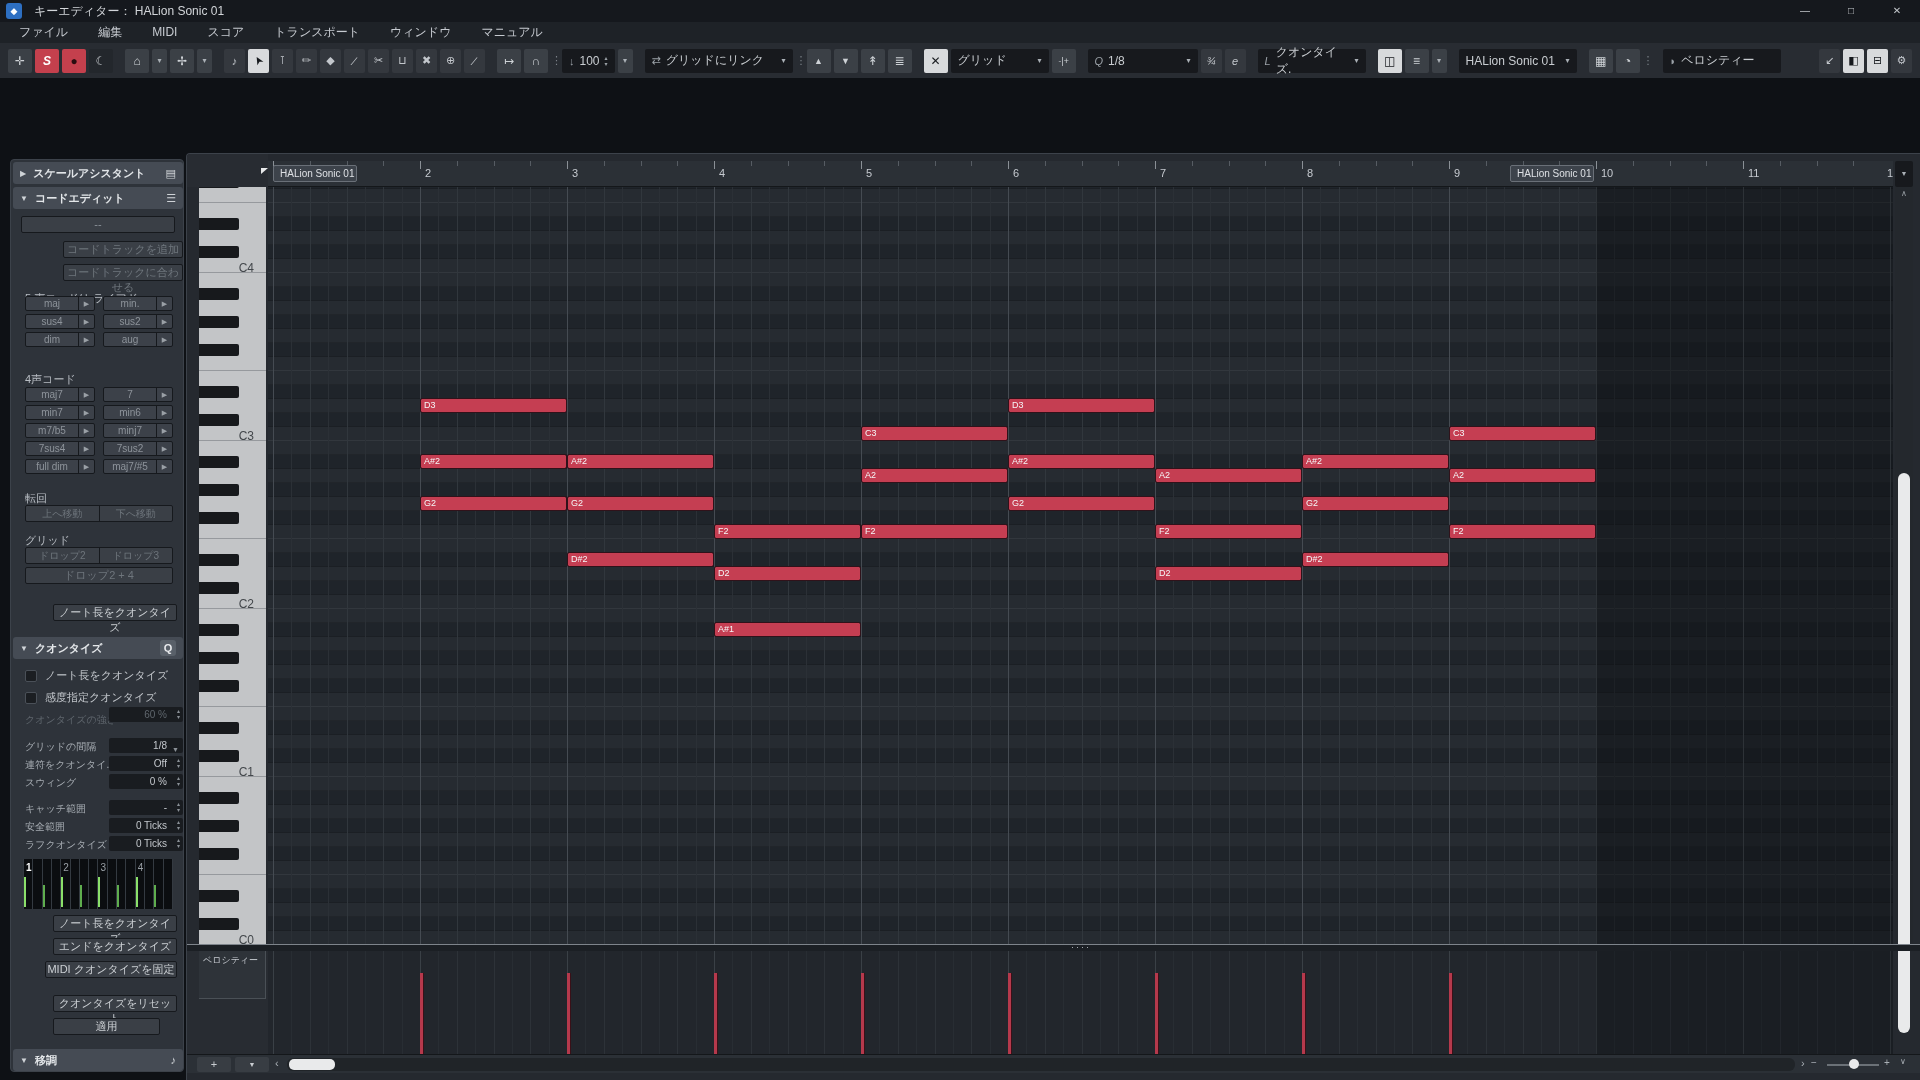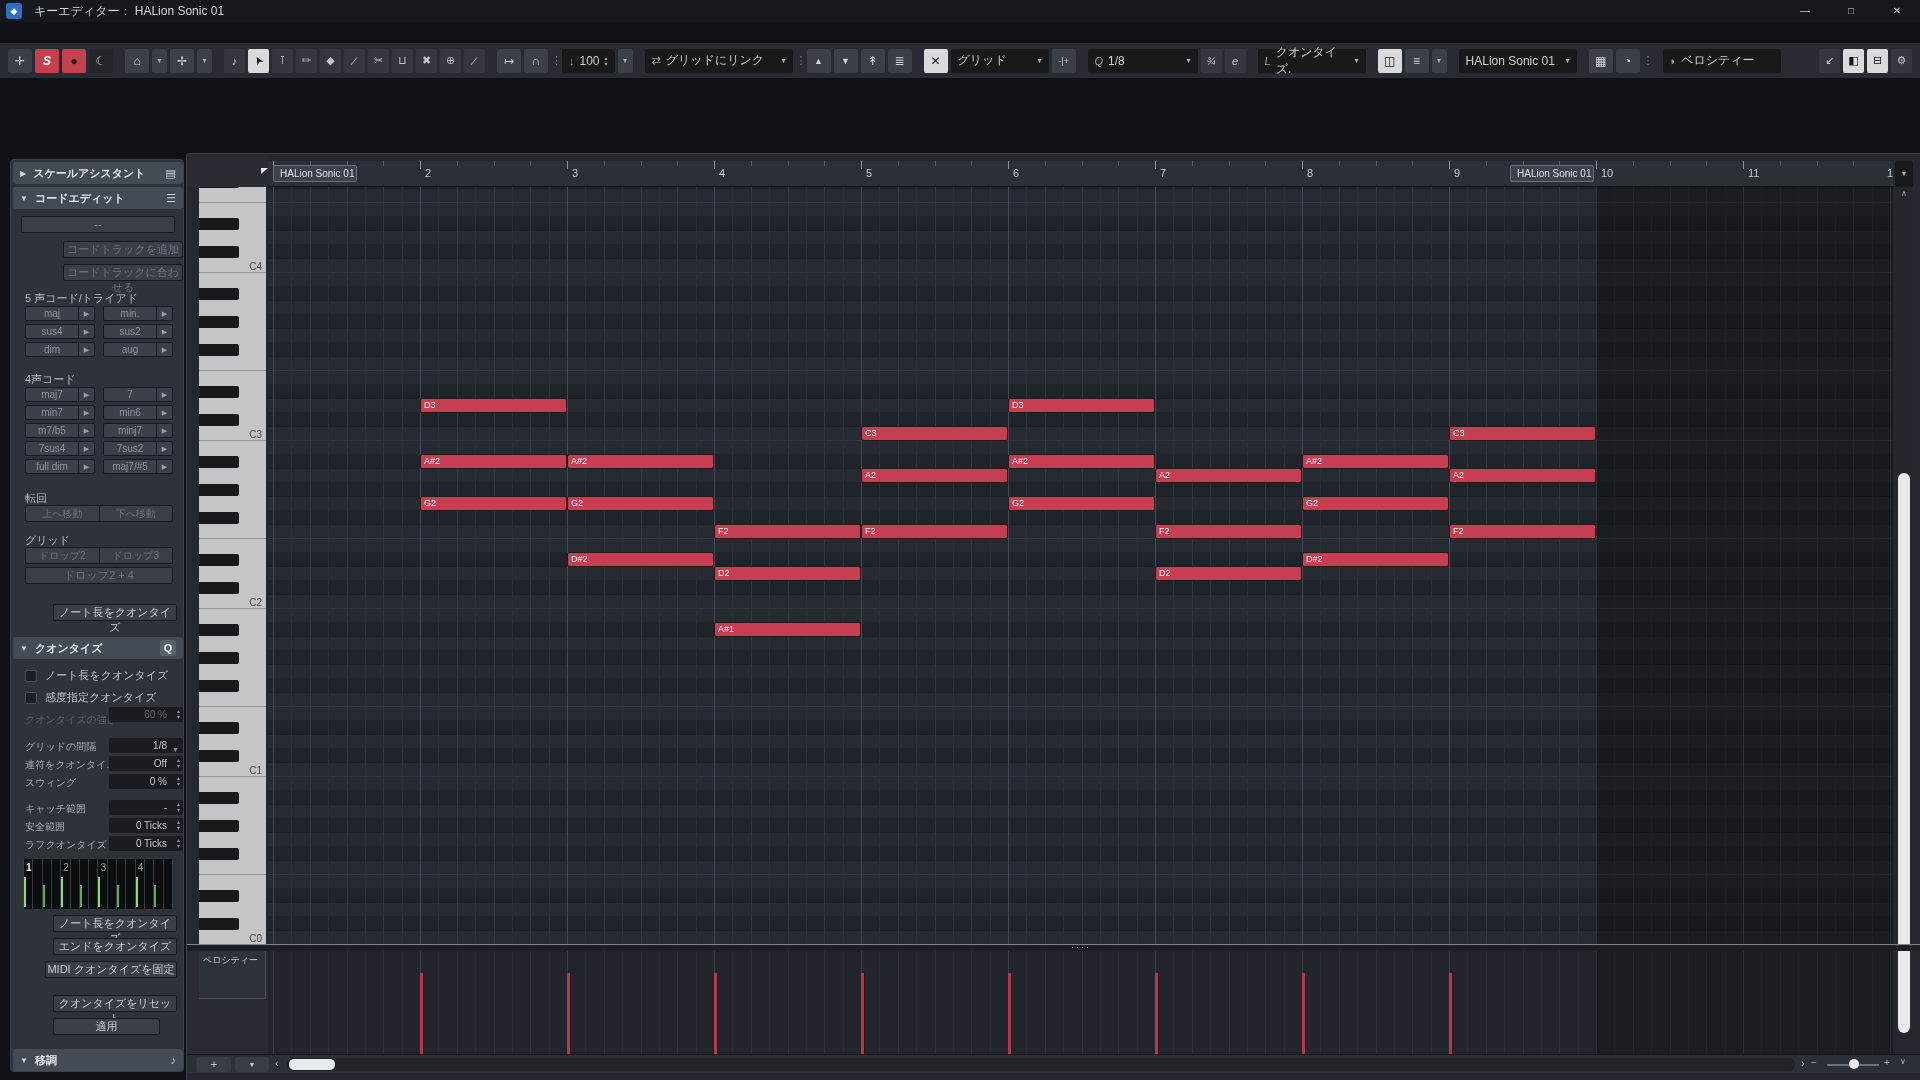--- a/index.html
+++ b/index.html
@@ -111,21 +111,21 @@
     border-bottom:1px solid #14171a; overflow:hidden; }
   .rl-tick { position:absolute; top:0; width:1px; }
   .rl-num { position:absolute; top:6px; font-size:11px; color:#c6cad0; }
   .rl-tag { position:absolute; top:4px; height:17px; background:#3d434b; border:1px solid #6a7078;
     border-radius:2px; font-size:10px; line-height:15px; color:#dde0e4; padding:0 6px; white-space:nowrap; overflow:hidden; }
   #ruler-dd { position:absolute; left:1708px; top:7px; width:18px; height:26px; background:#17191d;
     border-radius:2px; text-align:center; line-height:26px; font-size:7px; color:#aab0b6; }
   #keys { position:absolute; left:12px; top:33px; width:67px; height:757px; background:#c3c5c7; overflow:hidden; }
   .blackkey { position:absolute; left:0; width:40px; height:12px; background:#17191c; border-radius:0 2px 2px 0; }
   .keysep { position:absolute; left:0; width:67px; height:1px; background:#96999d; }
-  .octlabel { position:absolute; right:4px; font-size:10px; color:#43474b; }
+  .octlabel { position:absolute; right:12px; font-size:12px; color:#43474b; }
   #grid { position:absolute; left:81px; top:33px; width:1625px; height:757px; background:#262b31; overflow:hidden; }
   .grow { position:absolute; left:0; width:1625px; height:14px; }
   .grow.w { background:#262b31; box-shadow:inset 0 -1px rgba(0,0,0,0.13); }
   .grow.b { background:#1f242a; box-shadow:inset 0 -1px rgba(0,0,0,0.13); }
   .grow.sep { box-shadow:inset 0 -1px rgba(255,255,255,0.06); }
   .vline { position:absolute; top:0; width:1px; height:100%; }
   .vl-bar { background:#454b52; } .vl-beat { background:#31373d; } .vl-8th { background:#2b3036; }
   .vl-bar2 { background:#3a4046; } .vl-beat2 { background:#2d3238; } .vl-8th2 { background:#282d33; }
   .part-overlay { position:absolute; top:0; height:100%; background:rgba(10,12,15,0.4); }
   .note { position:absolute; height:13px; background:#c53e52; outline:1px solid #30121a;
@@ -160,20 +160,29 @@
   <div id="titlebar">
     <div id="app-logo">◆</div>
     <div id="win-title">キーエディター： HALion Sonic 01</div>
     <div id="win-controls">
       <span>—</span>
       <span>□</span>
       <span>✕</span>
     </div>
   </div>
 
+  <div id="menubar">
+      <div class="menu-item">ファイル</div>
+      <div class="menu-item">編集</div>
+      <div class="menu-item">MIDI</div>
+      <div class="menu-item">スコア</div>
+      <div class="menu-item">トランスポート</div>
+      <div class="menu-item">ウィンドウ</div>
+      <div class="menu-item">マニュアル</div>
+    </div>
 
   <div id="toolbar">
     <span class="tb-btn">
         <i>✛</i>
       </span>
     <span class="tb-btn red">
         <i>S</i>
       </span>
     <span class="tb-btn red">
         <i style="color:#2a0d10">●</i>
@@ -352,21 +361,21 @@
       <div class="insp-header" style="top:27px">
         <span class="hd-arrow">▼</span>
         <span class="hd-text">コードエディット</span>
         <span class="hd-ic">☰</span>
       </div>
       <div class="insp-btn en" style="left:10px; top:56px; width:154px; color:#8d939a">--</div>
       <div class="insp-btn dis" style="left:52px; top:81px; width:120px">コードトラックを追加</div>
       <div class="insp-btn dis" style="left:52px; top:104px; width:120px">コードトラックに合わせる</div>
 
       <div class="insp-label" style="top:131px">5 声コード/トライアド</div>
-      <div class="chord-grid" style="top:146px" id="triad-grid">
+      <div class="chord-grid" style="top:136px" id="triad-grid">
           <div class="chord-cell">
             <div class="cl">maj</div>
             <div class="cp">▶</div>
           </div>
           <div class="chord-cell">
             <div class="cl">min.</div>
             <div class="cp">▶</div>
           </div>
           <div class="chord-cell">
             <div class="cl">sus4</div>

